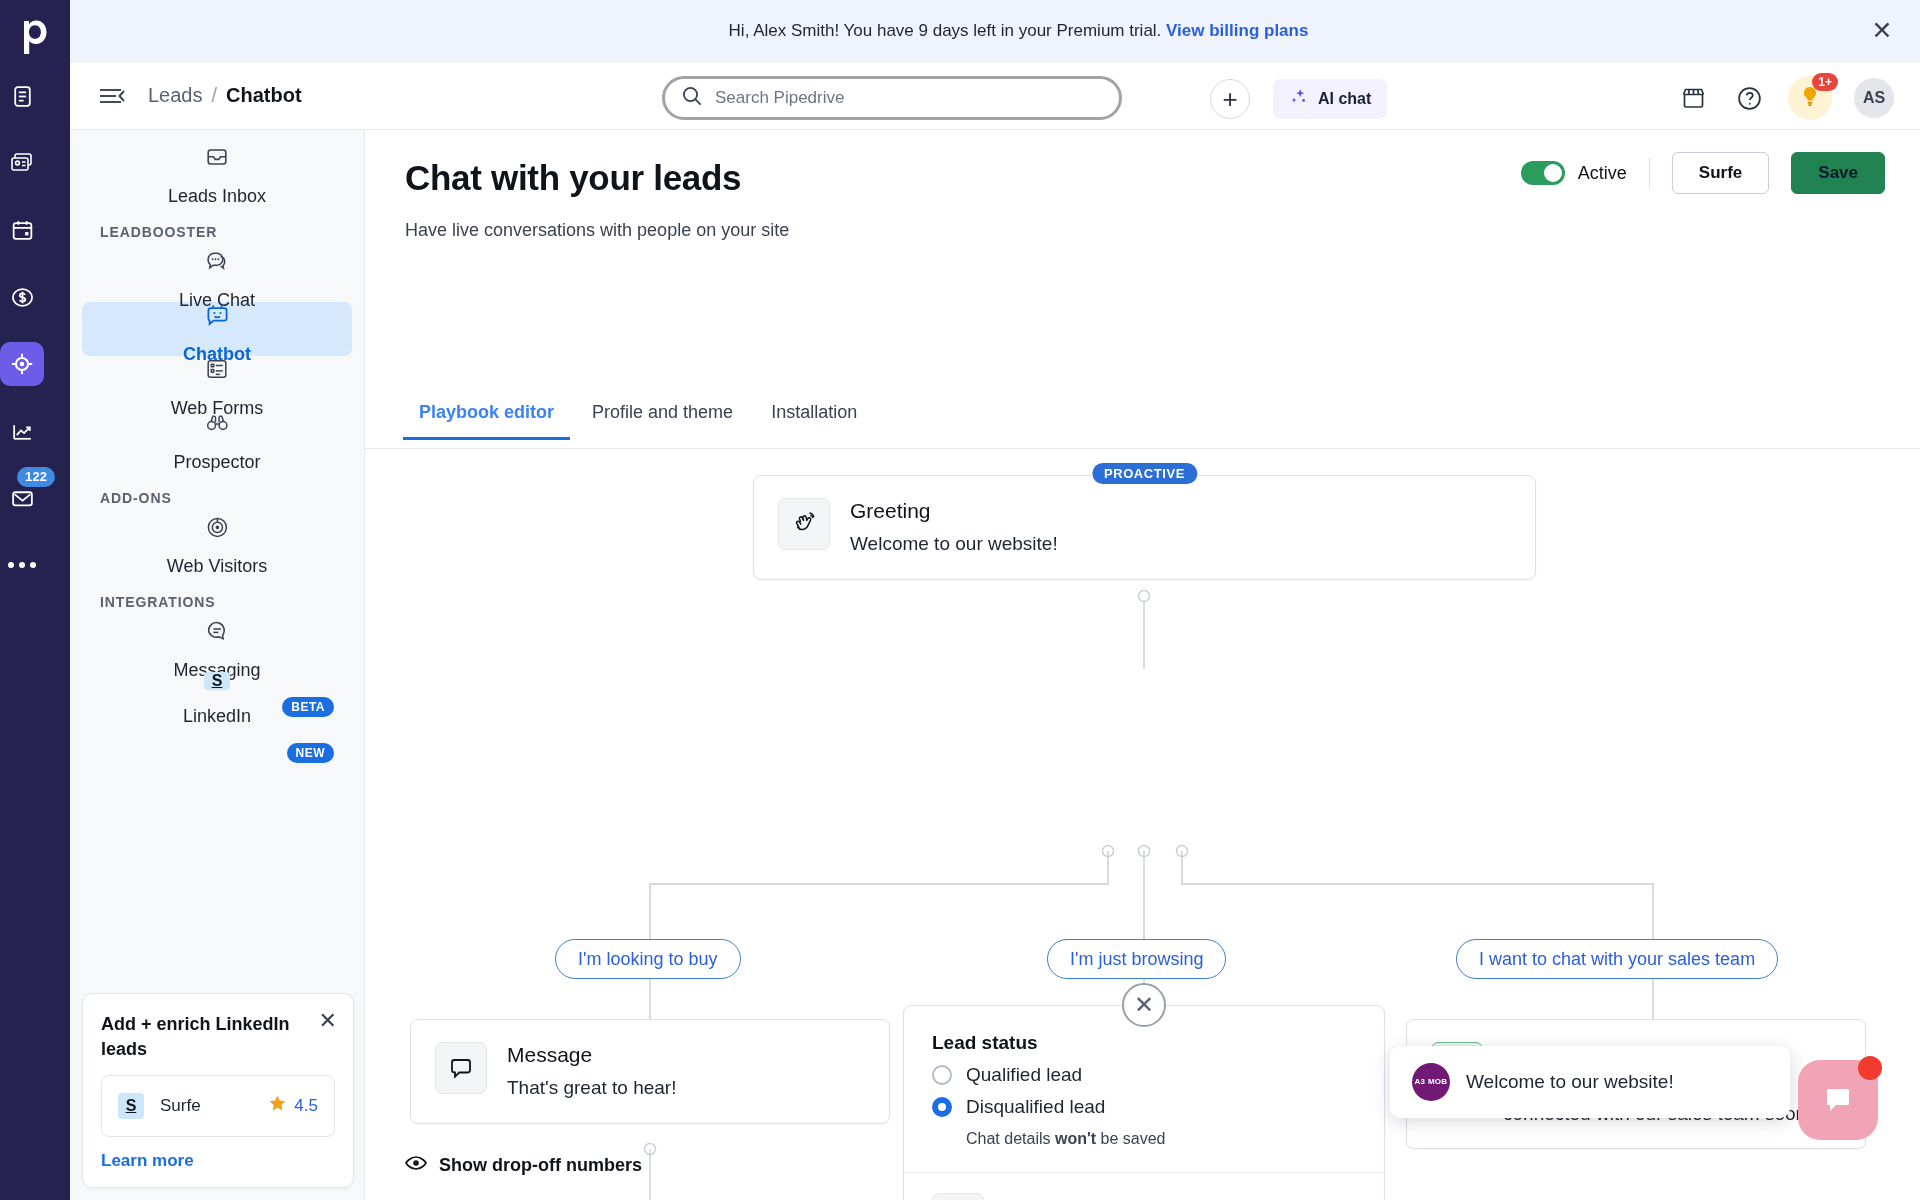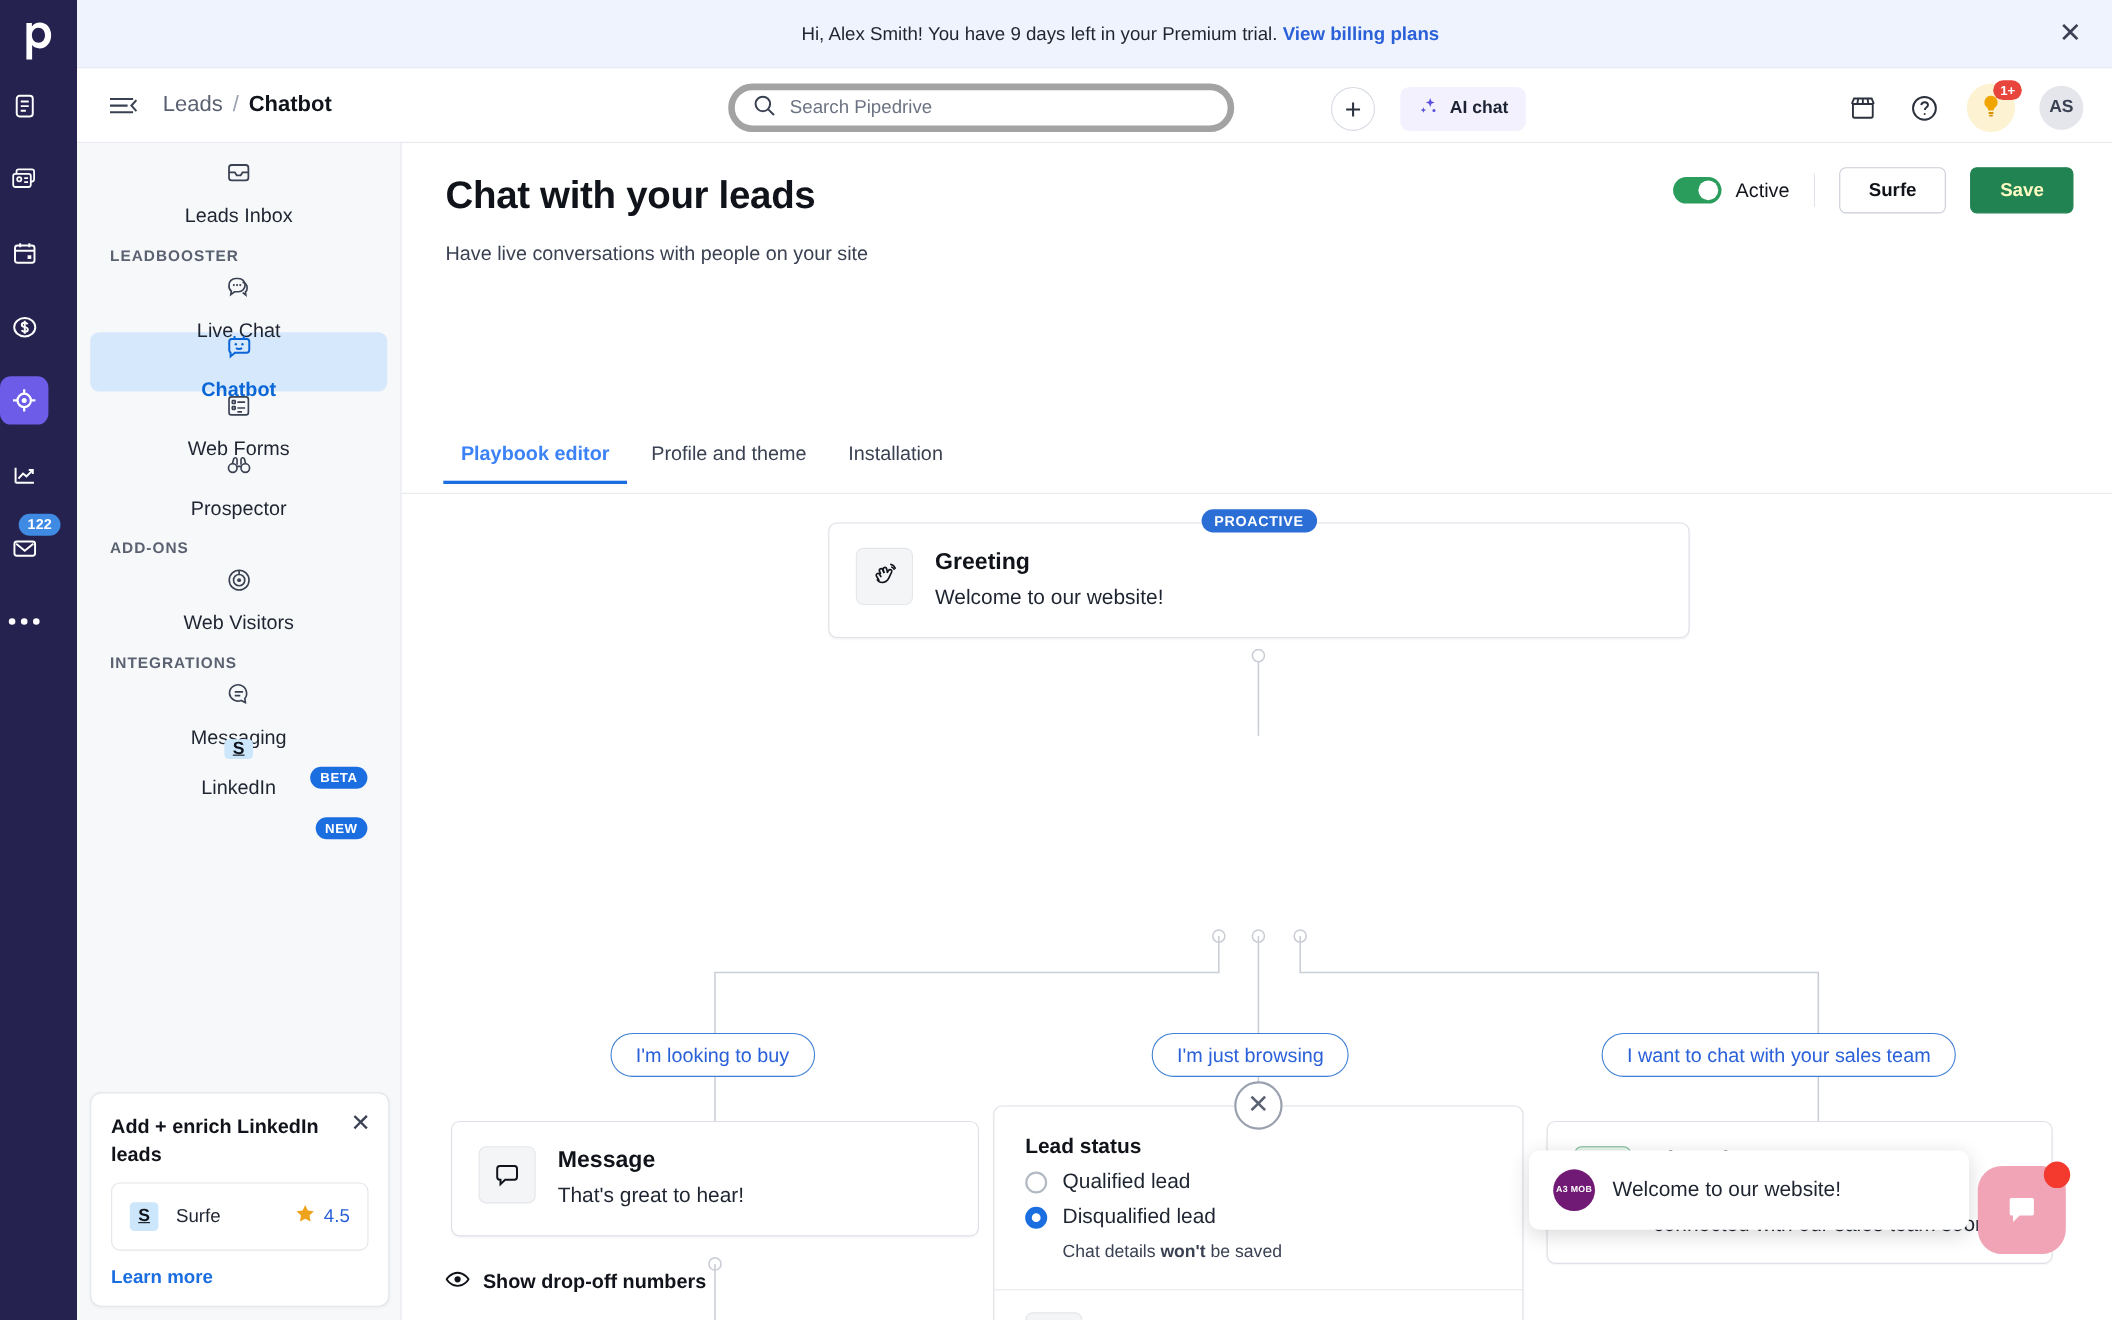--- a/index.html
+++ b/index.html
@@ -53,21 +53,21 @@
     background: #fff; border-bottom: 1px solid #e7e9ee; display: flex; align-items: center;
     z-index: 29;
   }
   .hamburger { margin-left: 28px; width: 28px; height: 28px; display:flex; align-items:center; justify-content:center; cursor:pointer; }
   .crumbs { margin-left: 22px; font-size: 20px; color: #5a6170; display: flex; gap: 9px; align-items: baseline; }
   .crumbs .sep { color: #9aa1ae; }
   .crumbs .cur { color: #10131a; font-weight: bold; }
 
   .searchbox {
     position: absolute; left: 592px; top: 14px; width: 460px; height: 44px;
-    border: 6px solid #a3a3a3; border-radius: 24px; display: flex; align-items: center;
+    border: 3px solid #a3a3a3; border-radius: 24px; display: flex; align-items: center;
     padding: 0 16px; background: #fff; cursor: text;
   }
   .searchbox input {
     border: none; outline: none; font-size: 17px; color: #3a4152; margin-left: 12px;
     width: 100%; font-family: inherit; background: transparent;
   }
   .searchbox input::placeholder { color: #6c7382; }
 
   .plusbtn {
     position: absolute; left: 1140px; top: 17px; width: 40px; height: 40px;
@@ -145,21 +145,21 @@
   .toggle-wrap { display:flex; align-items:center; gap: 13px; cursor:pointer; }
   .toggle { width: 44px; height: 24px; border-radius: 13px; background: #2a9d5c; position: relative; }
   .toggle i { position:absolute; right:3px; top:3px; width:18px;height:18px;border-radius:50%;background:#fff; display:block;}
   .toggle-lbl { font-size: 18px; color: #10131a; }
   .vdiv { width:1px; height: 30px; background: #dfe2e8; }
   .btn {
     height: 42px; padding: 0 26px; border-radius: 6px; font-size: 17px; font-weight: bold;
     display:flex; align-items:center; justify-content:center; cursor:pointer; font-family: inherit;
   }
   .btn-cancel { background:#fff; border:1px solid #c9cdd6; color:#10131a; }
-  .btn-save { background:#218351; border:1px solid #218351; color:#fef9c3; }
+  .btn-save { background:#218351; border:1px solid #218351; color:#0f172a; }
 
   .tabs { position: absolute; left: 38px; top: 272px; display: flex; gap: 6px; }
   .tab {
     padding: 0 16px 14px; font-size: 18px; color: #3a4152; cursor: pointer; border-bottom: 3px solid transparent;
   }
   .tab.sel { color: #3b82f6; font-weight: bold; border-bottom-color: #1b6ee0; }
   .tabs-rule { position:absolute; left:0; top: 318px; width: 1555px; height:1px; background:#e7e9ee; }
 
   
   .canvas { position: absolute; left: 0; top: 319px; width: 1555px; height: 751px; overflow: hidden; }
@@ -168,21 +168,21 @@
   .node {
     position: absolute; background: #fff; border: 1px solid #dde0e6; border-radius: 8px;
     box-shadow: 0 1px 2px rgba(16,19,26,.04); cursor: pointer;
   }
   .node-inner { display: flex; gap: 20px; padding: 22px 24px; }
   .node-ico {
     width: 52px; height: 52px; flex: 0 0 52px; background: #f4f5f7; border: 1px solid #e4e6ea;
     border-radius: 7px; display: flex; align-items: center; justify-content: center;
   }
   .node-ico.green { background: #e6f5ec; border-color: #74b894; }
-  .node-title { font-size: 21px; font-weight: bold; color: #10131a; line-height: 1.2; }
+  .node-title { font-size: 21px; font-weight: normal; color: #10131a; line-height: 1.2; }
   .node-body { font-size: 19px; color: #1e2430; margin-top: 8px; line-height: 1.35; }
 
   .badge-proactive {
     position: absolute; left: 50%; top: -13px; transform: translateX(-50%);
     background: #2b6fd6; color: #fff; font-size: 13px; font-weight: bold; letter-spacing: .6px;
     border-radius: 12px; padding: 3px 12px; white-space: nowrap;
   }
 
   .chip {
     position: absolute; border: 1px solid #3d7fd4; color: #2a61d8; background: #fff;

